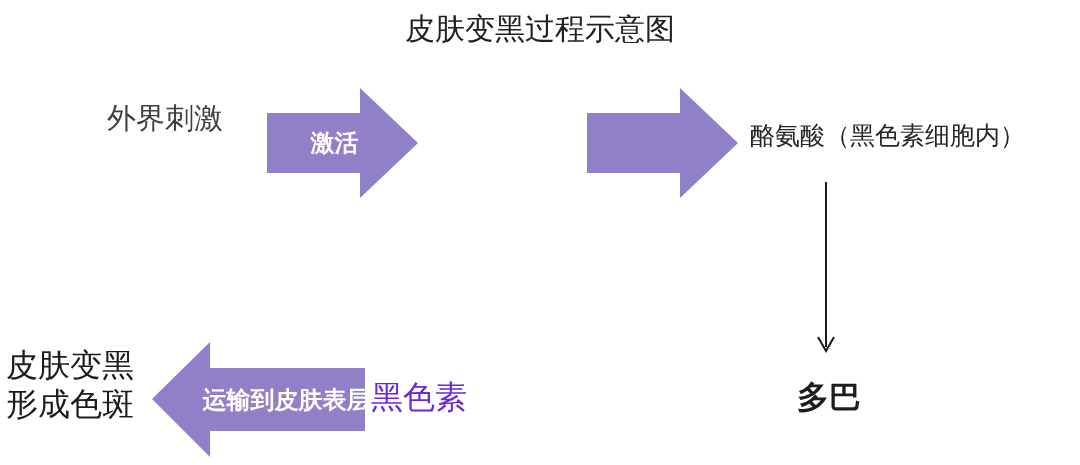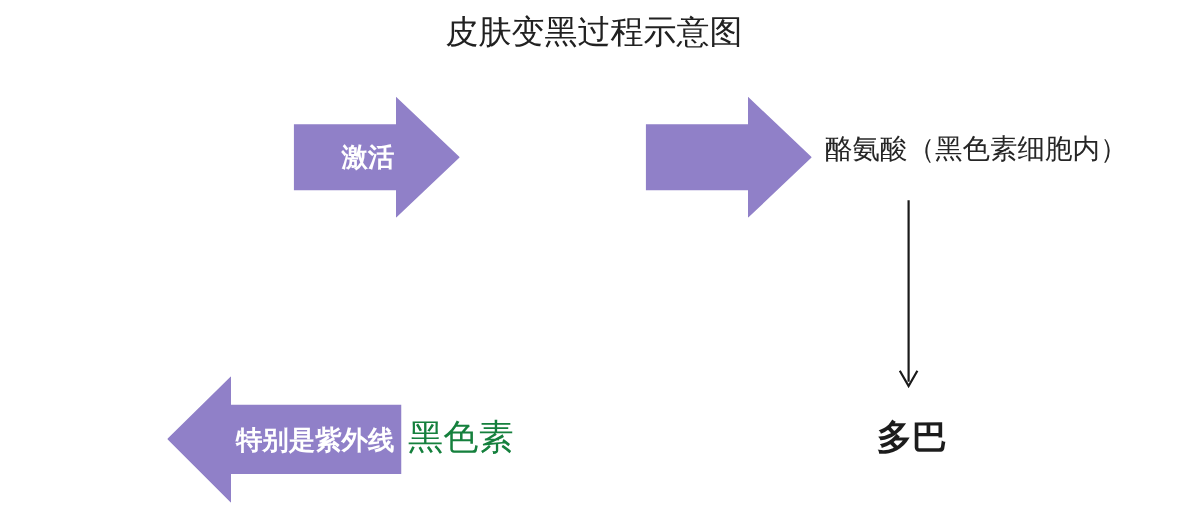--- a/index.html
+++ b/index.html
@@ -24,21 +24,21 @@
   .node { position: absolute; color: #262626; white-space: nowrap; }
 
   .stimulus { left: 85px; top: 100px; width: 160px; text-align: center; color: #3f3f3f; }
   .stim-l1 { font-size: 29px; line-height: 37px; }
   .stim-l2 { font-size: 23px; line-height: 28px; }
 
   .tyrosinase { left: 430px; top: 88px; height: 98px; display: flex; align-items: center; font-size: 30px; }
   .tyrosine   { left: 750px; top: 88px; height: 94px; display: flex; align-items: center; font-size: 25px; }
 
   .result  { left: 6px;  top: 346px; font-size: 32px; line-height: 39px; color: #1c1c1c; }
-  .melanin { left: 371px; top: 342px; height: 112px; display: flex; align-items: center; font-size: 32px; color: #15803d; font-family: Liberation Mono, monospace; }
+  .melanin { left: 371px; top: 342px; height: 112px; display: flex; align-items: center; font-size: 32px; color: #6d28d9; font-family: Liberation Mono, monospace; }
   .dopa    { left: 797px; top: 342px; height: 112px; display: flex; align-items: center; font-size: 32px; color: #1c1c1c; font-weight: bold; }
 
   .arrow { position: absolute; }
   .arrow svg { position: absolute; left: 0; top: 0; width: 100%; height: 100%; display: block; }
   .arrow polygon { fill: var(--color-arrow, #9080C8); }
   .arrow-label {
     position: absolute;
     display: flex;
     align-items: center;
     justify-content: center;
@@ -62,20 +62,21 @@
   .down-arrow line, .down-arrow polyline { stroke: #1a1a1a; stroke-width: 2; fill: none; }
 </style>
 </head>
 <body>
 
 <div class="canvas">
 
   <div class="title">皮肤变黑过程示意图</div>
 
   <div class="node stimulus">
+    <div class="stim-l1">外界刺激</div>
   </div>
 
   <div class="arrow arrow-a1">
     <svg viewBox="0 0 151 110" preserveAspectRatio="none">
       <polygon points="0,25 93,25 93,0 151,55 93,110 93,85 0,85"></polygon>
     </svg>
     <span class="arrow-label">激活</span>
   </div>
 
 
@@ -94,17 +95,21 @@
 
   <div class="node dopa">多巴</div>
 
 
   <div class="node melanin">黑色素</div>
 
   <div class="arrow arrow-a4">
     <svg viewBox="0 0 213 115" preserveAspectRatio="none">
       <polygon points="213,26 58,26 58,0 0,57 58,115 58,89 213,89"></polygon>
     </svg>
-    <span class="arrow-label">特别是紫外线</span>
+    <span class="arrow-label">运输到皮肤表层</span>
   </div>
 
+  <div class="node result">
+    <div>皮肤变黑</div>
+    <div>形成色斑</div>
+  </div>
 
 </div>
 
 </body></html>

